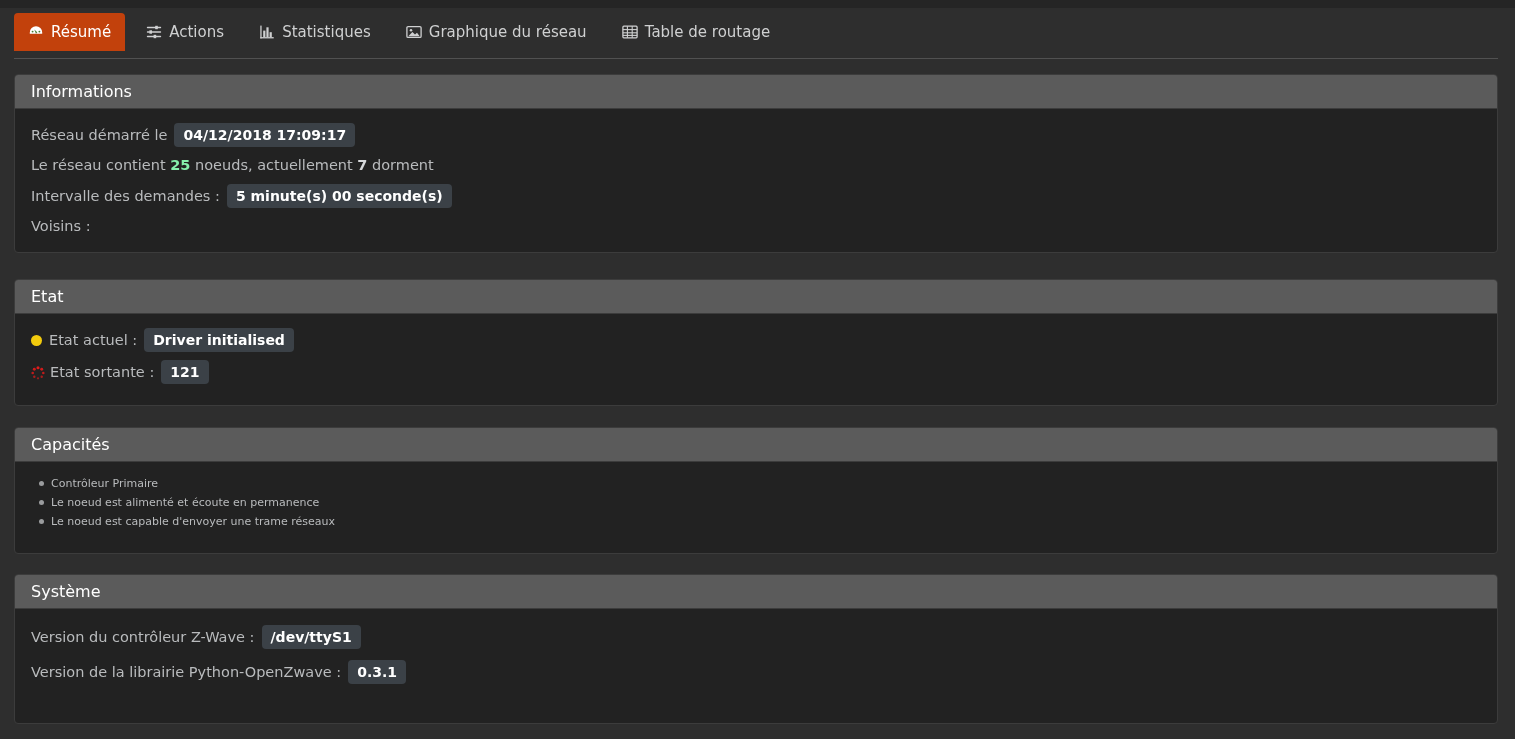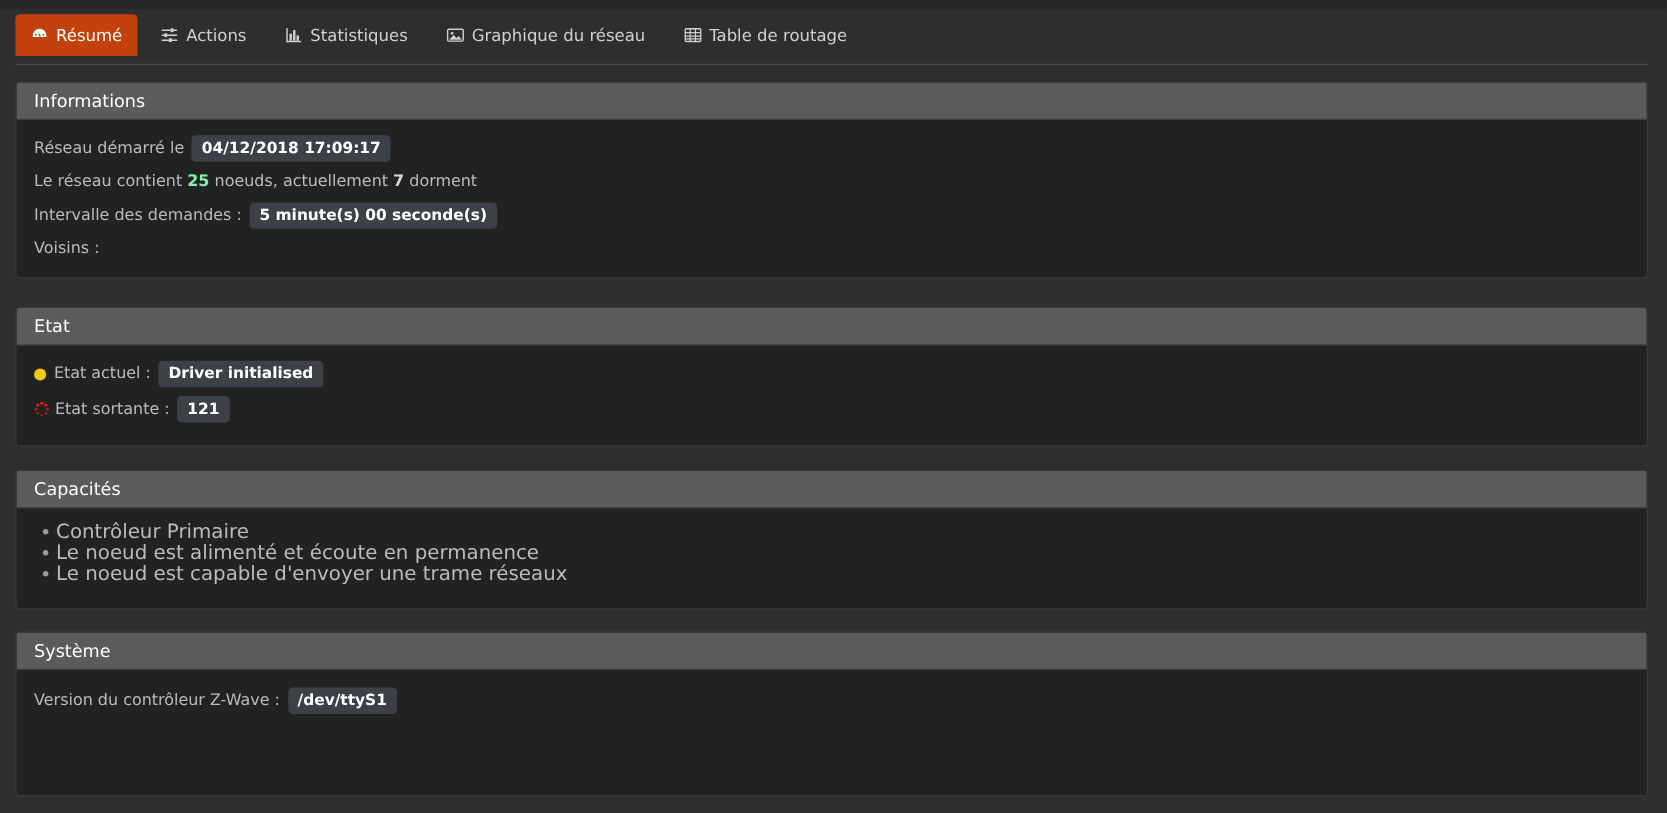--- a/index.html
+++ b/index.html
@@ -138,21 +138,21 @@
 
   
   ul.caps {
     margin: 0;
     padding: 0 0 0 20px;
     list-style: none;
   }
   ul.caps li {
     position: relative;
     color: #b9bbbd;
-    font-size: 18px;
+    font-size: 11px;
     line-height: 19px;
     margin-bottom: 0px;
   }
   ul.caps li::before {
     content: "";
     position: absolute;
     left: -12px;
     top: 7px;
     width: 5px; height: 5px;
     border-radius: 50%;
@@ -309,17 +309,21 @@
   <div class="panel" style="top:566px; height:150px;">
     <div class="panel-head">Système</div>
     <div class="panel-body" style="padding-top:16px;">
 
       <div class="row" style="margin-bottom:11px;">
         <span class="label">Version du contrôleur Z-Wave :</span>
         <span class="badge">/dev/ttyS1</span>
       </div>
 
 
+      <div class="row">
+        <span class="label">Version de la librairie Python-OpenZwave :</span>
+        <span class="badge">0.3.1</span>
+      </div>
 
     </div>
   </div>
 
 </div>
 
 </body></html>

